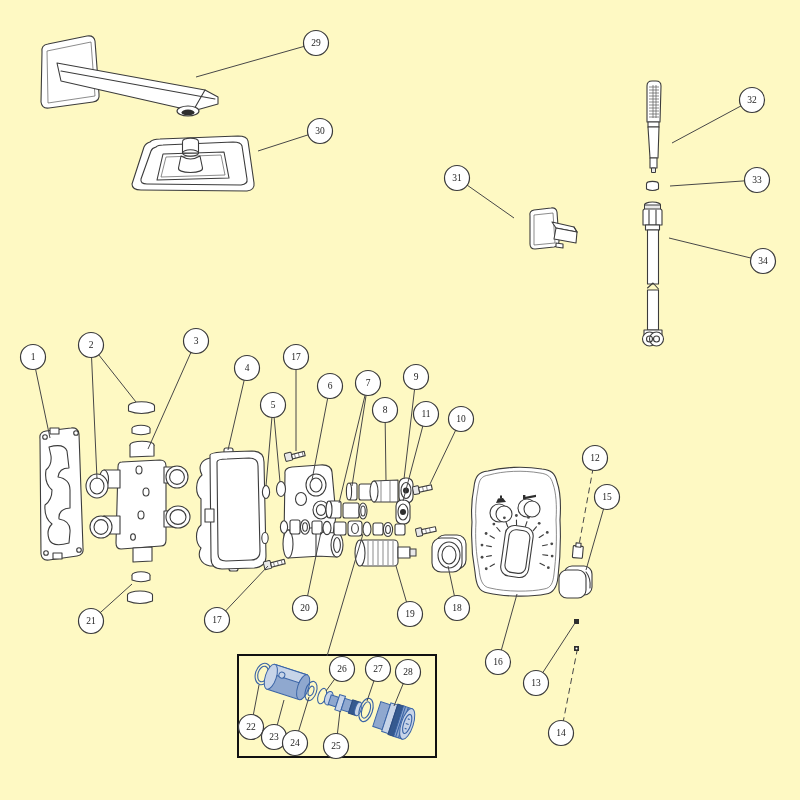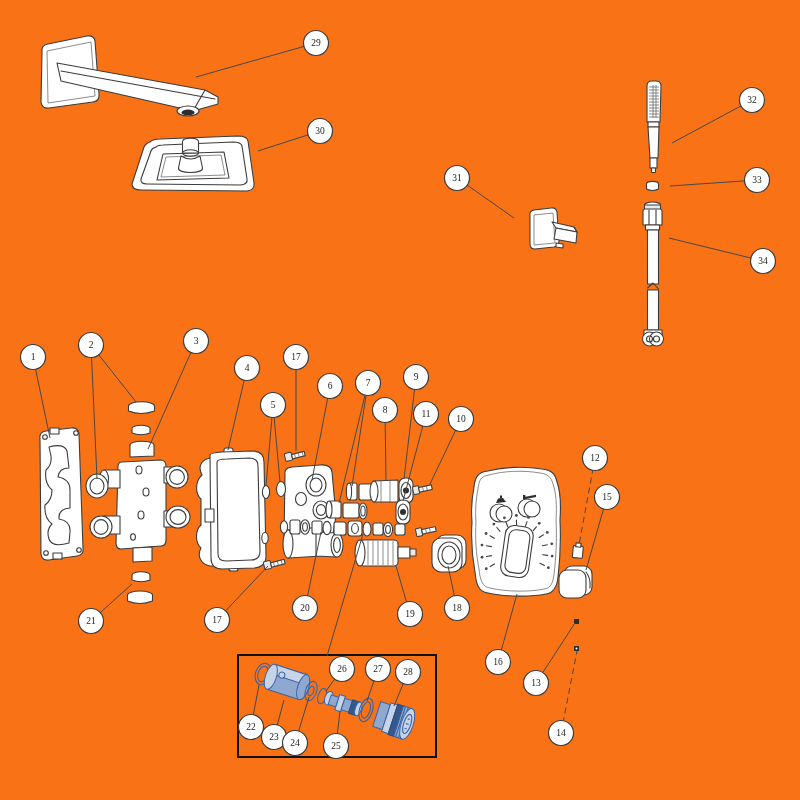--- a/index.html
+++ b/index.html
@@ -1,16 +1,16 @@
 <!DOCTYPE html>
 <html><head>
 <meta charset="utf-8">
 <style>
   html,body{margin:0;padding:0;background:#fff;}
-  #stage{position:relative;width:800px;height:800px;background:#f97316;overflow:hidden;
+  #stage{position:relative;width:800px;height:800px;background:#fef9c3;overflow:hidden;
          font-family:"Liberation Serif", serif;}
   svg{position:absolute;left:0;top:0;}
   .ln{stroke:#3c3c3c;stroke-width:1.1;fill:none;stroke-linecap:round;stroke-linejoin:round;}
   .fw{stroke:#3c3c3c;stroke-width:1.1;fill:#ffffff;stroke-linejoin:round;}
   .fg{stroke:#3c3c3c;stroke-width:1.0;fill:#e9e9e9;}
   .dk{fill:#2e2e2e;stroke:none;}
   .thin{stroke:#5a5a5a;stroke-width:0.7;fill:none;}
   .leader{stroke:#474747;stroke-width:1;fill:none;}
   .leader.dashed{stroke-dasharray:6 4;}
   .callout-circle{fill:#ffffff;stroke:#3a3a3a;stroke-width:1.2;}

